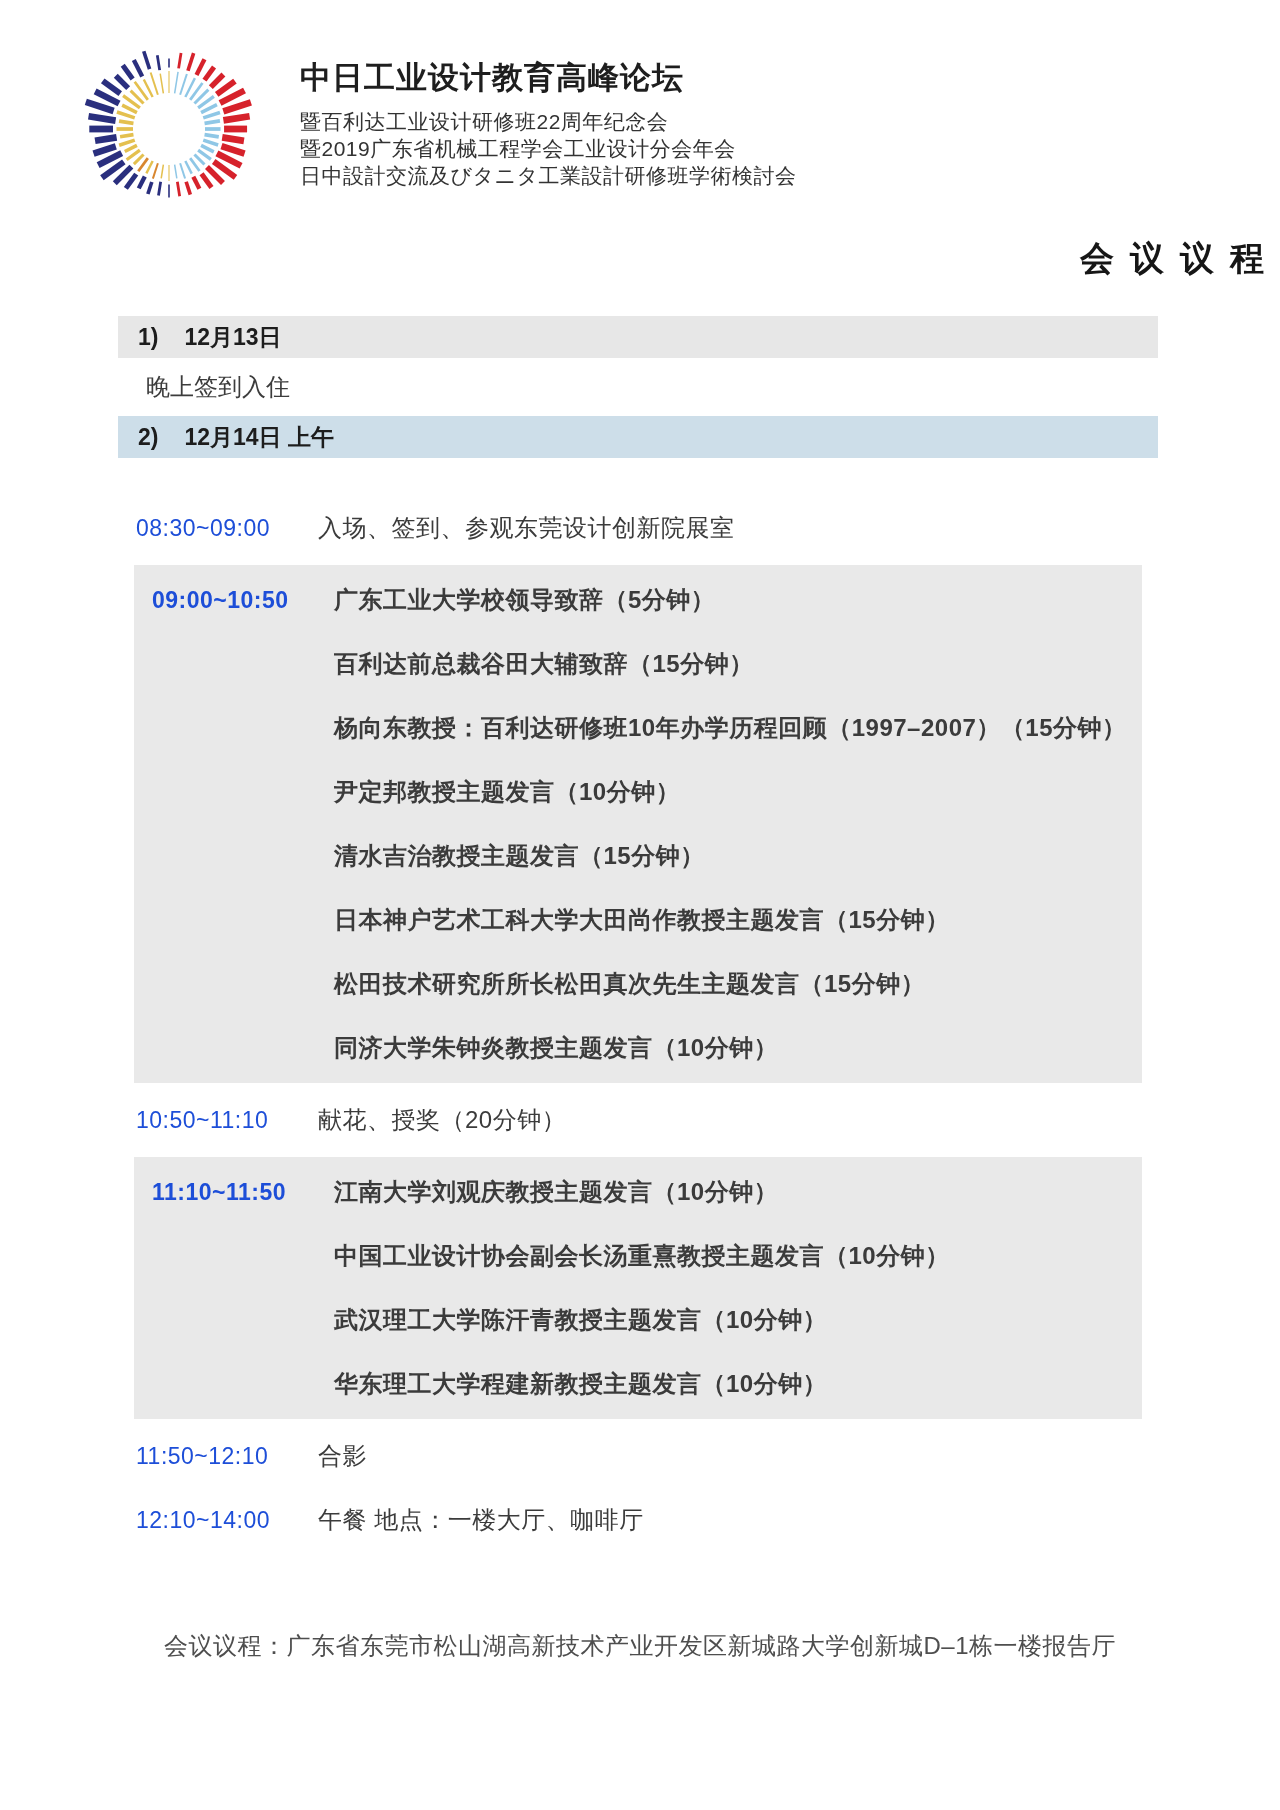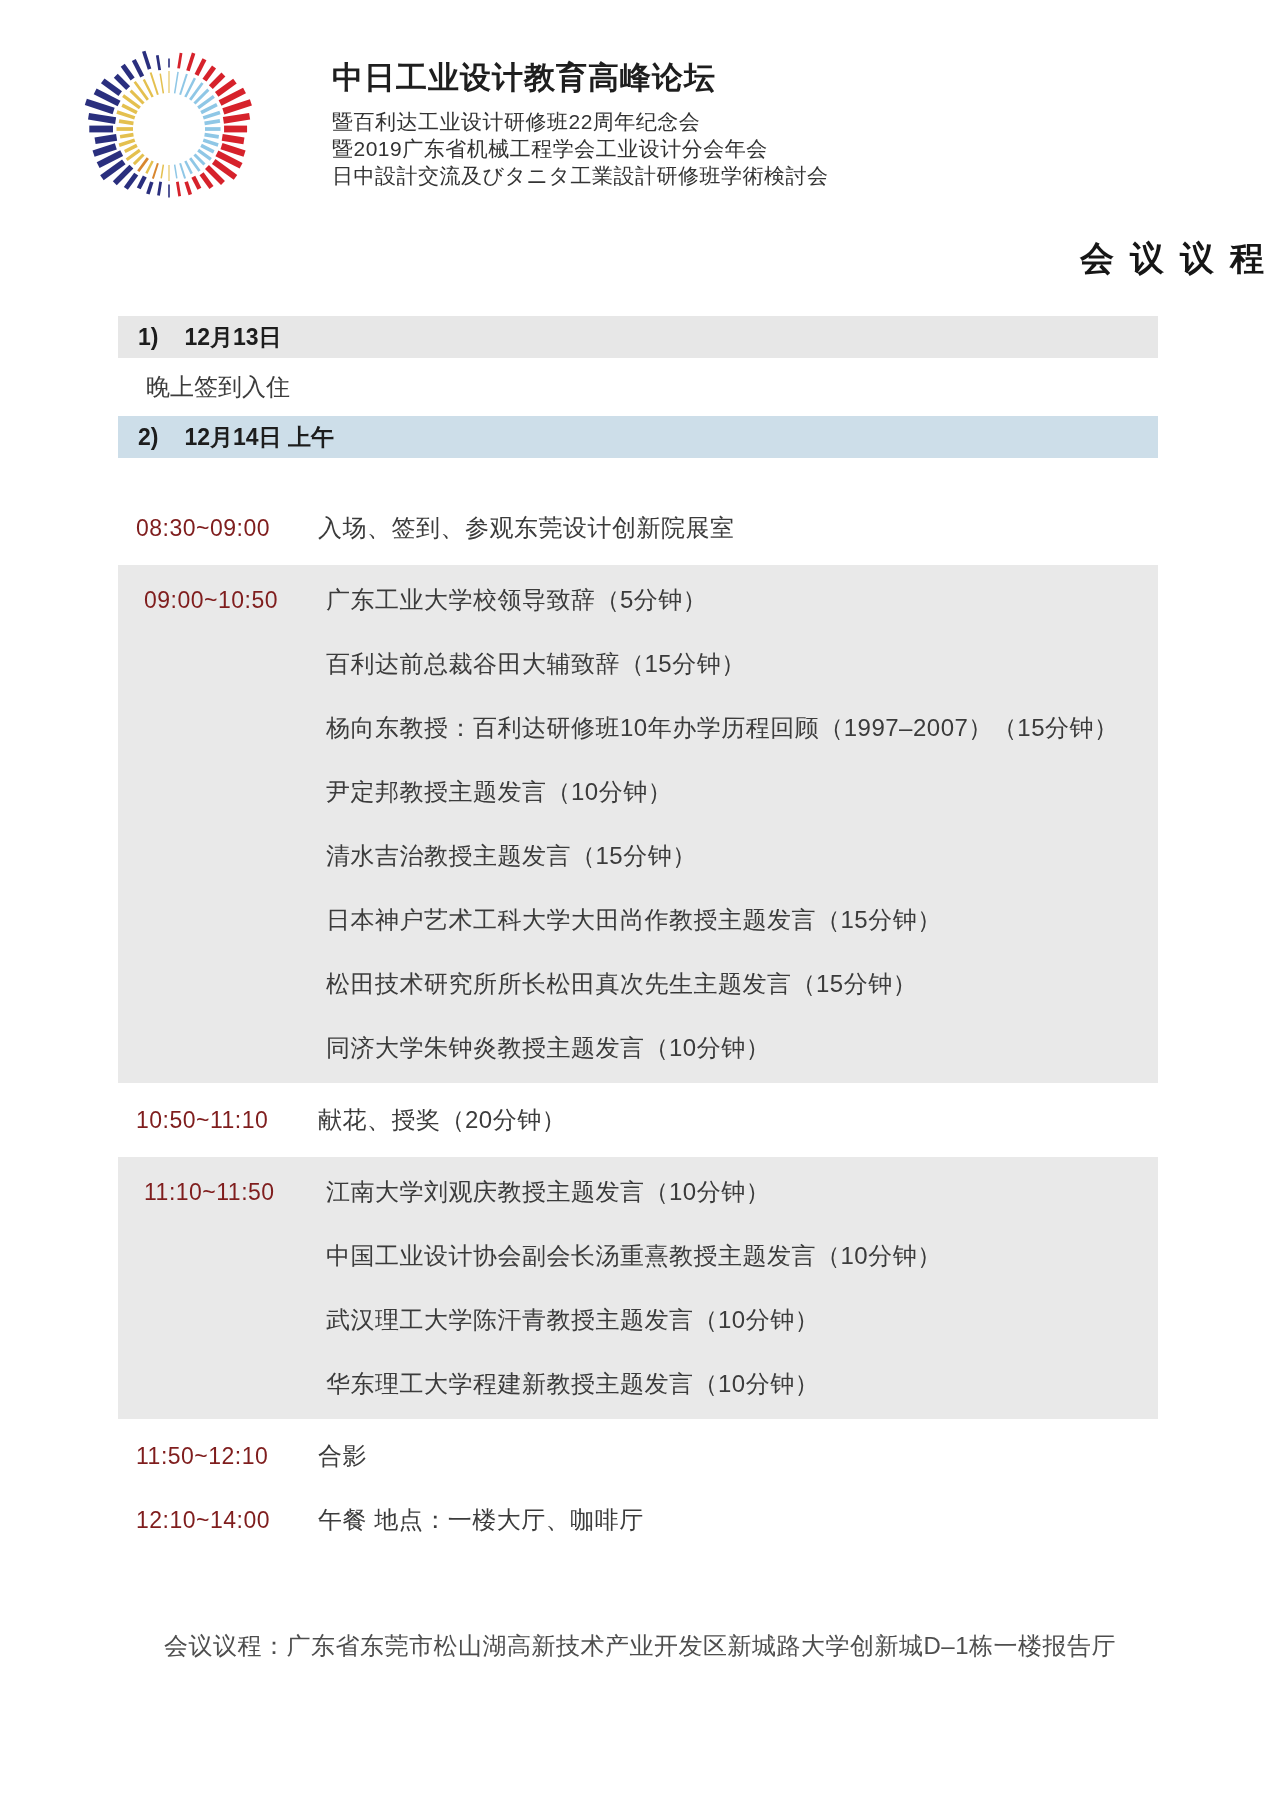--- a/index.html
+++ b/index.html
@@ -2,21 +2,21 @@
 <html><head>
 <meta charset="utf-8">
 <style>
   * { margin:0; padding:0; box-sizing:border-box; }
   html,body { background:#ffffff; }
   body {
     width:1280px; height:1810px;
     font-family:"Liberation Sans","DejaVu Sans",sans-serif;
     color:#3b3b3b; overflow:hidden; position:relative;
   }
-  .header { display:flex; align-items:flex-start; padding:44px 0 0 84px;gap:32px; }
+  .header { display:flex; align-items:flex-start; padding:44px 0 0 84px; }
   .logo-wrap { width:170px; height:170px; flex-shrink:0; }
   .logo-wrap svg { width:100%; height:100%; display:block; }
   .titles { margin-left:46px; padding-top:13px; }
   .main-title { font-size:31px; font-weight:bold; color:#1e1e1e; letter-spacing:1px; margin-bottom:9px; }
   .subtitle { font-size:21px; line-height:27px; color:#333333; letter-spacing:0.5px; }
   .agenda-heading {
     margin-top:22px; text-align:right;
     font-size:34px; font-weight:bold; color:#161616;
     letter-spacing:16px; padding-left:16px;
   }
@@ -24,23 +24,23 @@
   .section-bar {
     height:42px; display:flex; align-items:center;
     padding-left:20px; font-size:23px; font-weight:bold; color:#1d1d1d;
   }
   .bar-gray { background:#e7e7e7; }
   .bar-blue { background:#cddee9; }
   .bar-marker { margin-right:26px; }
   .note-row { height:58px; display:flex; align-items:center; padding-left:28px; font-size:24px; color:#3c3c3c; }
   .schedule { margin-top:38px; }
   .srow { min-height:64px; display:flex; align-items:center; }
-  .time { width:200px; padding-left:18px; font-size:23px; color:#7f1d1d; flex-shrink:0; letter-spacing:0.5px; }
+  .time { width:200px; padding-left:18px; font-size:23px; color:#1d4ed8; flex-shrink:0; letter-spacing:0.5px; }
   .item { font-size:24px; color:#3b3b3b; letter-spacing:0.5px; }
-  .block.shaded { background:#e9e9e9; margin:5px 0; padding:3px 8px; }
+  .block.shaded { background:#e9e9e9; margin:5px 16px; padding:3px 0;font-weight:bold; }
   .footer { margin-top:78px; text-align:center; font-size:24px; color:#4e4e4e; letter-spacing:0.5px; }
 </style>
 </head>
 <body>
 
 <div class="header">
   <div class="logo-wrap">
       <svg viewBox="0 0 170 170">
         <line x1="85" y1="49" x2="85" y2="27" stroke="#e4c04f" stroke-width="1.1"></line>
         <line x1="85" y1="23.5" x2="85" y2="14.5" stroke="#2a2f7e" stroke-width="1.6"></line>

